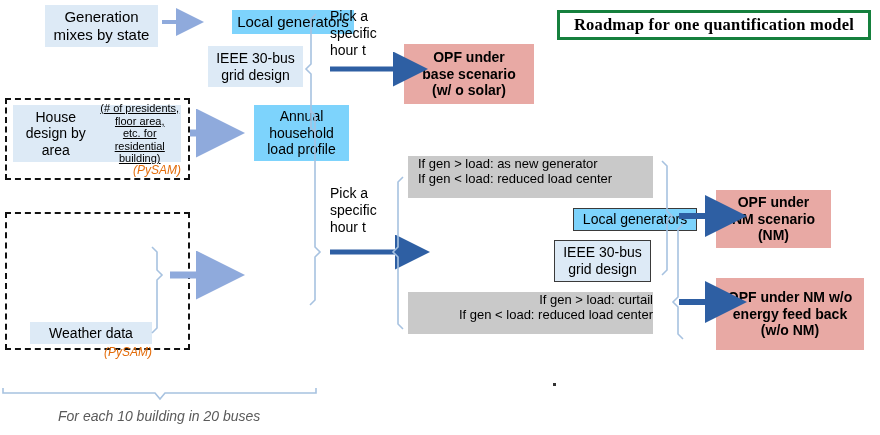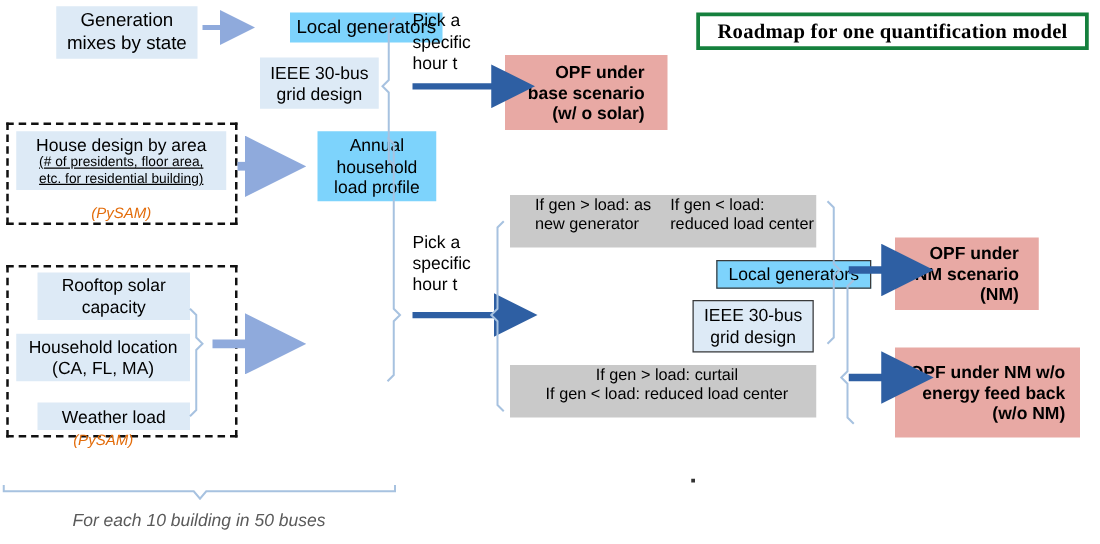--- a/index.html
+++ b/index.html
@@ -7,40 +7,40 @@
        font-family:"Liberation Sans","DejaVu Sans",sans-serif;color:#000;}
   #canvas{position:absolute;left:0;top:0;width:880px;height:435px;}
 
   .box{position:absolute;box-sizing:border-box;display:flex;align-items:center;
        justify-content:center;text-align:center;line-height:1.18;}
 
   
   .fill-lightblue{background:#DDEAF6;}
   .fill-midblue{background:#7dd3fc;margin-left:46px;}
   .fill-gray{background:#C9C9C9;}
-  .fill-pink{background:#E8A9A4;text-align:right;}
+  .fill-pink{background:#E8A9A4;}
 
   .bordered{border:1px solid #3a3a3a;}
 
   .t15{font-size:15px;}
   .t14{font-size:14px;}
   .t13{font-size:13px;}
   .t11{font-size:11px;}
   .bold{font-weight:bold;}
   .leftalign{justify-content:flex-start;text-align:left;}
 
   
   .dashdot{position:absolute;box-sizing:border-box;
            border:2px dashed #111;background:transparent;}
 
   
   .label{position:absolute;line-height:1.22;}
 
   .pysam{color:#E36C0A;font-style:italic;font-size:12px;position:absolute;
-         text-align:center;}
+         text-align:right;}
 
   .caption{position:absolute;font-style:italic;color:#5a5a5a;font-size:14px;}
 
   .dot{position:absolute;width:3px;height:3px;background:#333;}
 
   
   .title-plaque{position:absolute;box-sizing:border-box;background:#fff;
       border:3px solid #15803d;display:flex;align-items:center;justify-content:center;
       font-family:"Liberation Serif","DejaVu Serif",serif;font-weight:bold;
       font-size:16.5px;letter-spacing:.2px;}
@@ -57,61 +57,55 @@
     <span>Roadmap for one quantification model</span>
   </div>
 
   <div class="dashdot" style="left:5px;top:98px;width:185px;height:82px;"></div>
   <div class="dashdot" style="left:5px;top:212px;width:185px;height:138px;"></div>
 
   <div class="box fill-lightblue t15 multi" style="left:45px;top:5px;width:113px;height:42px;">
     <span class="nl">Generation<br>mixes by state</span>
   </div>
 
-  <div class="box fill-lightblue" style="left:13px;top:105px;width:168px;height:47px;flex-direction:column;">
+  <div class="box fill-lightblue" style="left:13px;top:105px;width:168px;height:57px;flex-direction:row;">
     <span class="t14">House design by area</span>
     <span class="t11 nl" style="line-height:1.15;text-decoration:underline;">(# of presidents, floor area,<br>etc. for residential building)</span>
   </div>
   <div class="pysam" style="left:13px;top:163px;width:168px;">(PySAM)</div>
 
-  <div class="box fill-lightblue t14 nl" style="left:30px;top:218px;width:122px;height:38px;">
-    <span class="nl">Rooftop solar<br>capacity</span>
-  </div>
 
-  <div class="box fill-lightblue t14" style="left:13px;top:267px;width:139px;height:38px;">
-    <span class="nl">Household location<br>(CA, FL, MA)</span>
-  </div>
 
   <div class="box fill-lightblue t14" style="left:30px;top:322px;width:122px;height:22px;">
-    <span>Weather load</span>
+    <span>Weather data</span>
   </div>
   <div class="pysam" style="left:13px;top:345px;width:139px;">(PySAM)</div>
 
   <div class="box fill-midblue t15" style="left:186px;top:10px;width:122px;height:24px;">
     <span>Local generators</span>
   </div>
 
   <div class="box fill-lightblue t14" style="left:208px;top:46px;width:95px;height:41px;">
     <span class="nl">IEEE 30-bus<br>grid design</span>
   </div>
 
   <div class="box fill-midblue t14" style="left:208px;top:105px;width:95px;height:56px;">
     <span class="nl">Annual<br>household<br>load profile</span>
   </div>
 
 
   <div class="label t14 nl" style="left:330px;top:8px;">Pick a<br>specific<br>hour t</div>
   <div class="label t14 nl" style="left:330px;top:185px;">Pick a<br>specific<br>hour t</div>
 
-  <div class="box fill-gray t13 leftalign" style="left:408px;top:156px;width:245px;height:42px;flex-direction:row;align-items:flex-start;padding-left:20px;">
+  <div class="box fill-gray t13 leftalign" style="left:408px;top:156px;width:245px;height:42px;flex-direction:column;align-items:flex-start;padding-left:10px;">
     <span>If gen &gt; load: as new generator</span>
     <span>If gen &lt; load: reduced load center</span>
   </div>
 
-  <div class="box fill-gray t13 leftalign" style="left:408px;top:292px;width:245px;height:42px;flex-direction:column;align-items:center;padding-left:6px;">
+  <div class="box fill-gray t13 leftalign" style="left:408px;top:292px;width:245px;height:42px;flex-direction:column;align-items:flex-end;padding-left:6px;">
     <span>If gen &gt; load: curtail</span>
     <span>If gen &lt; load: reduced load center</span>
   </div>
 
   <div class="box fill-midblue bordered t14" style="left:527px;top:208px;width:124px;height:23px;">
     <span>Local generators</span>
   </div>
 
   <div class="box fill-lightblue bordered t14" style="left:554px;top:240px;width:97px;height:42px;">
     <span class="nl">IEEE 30-bus<br>grid design</span>
@@ -122,21 +116,21 @@
   </div>
 
   <div class="box fill-pink t14 bold" style="left:716px;top:190px;width:115px;height:58px;">
     <span class="nl">OPF under<br>NM scenario<br>(NM)</span>
   </div>
 
   <div class="box fill-pink t14 bold" style="left:716px;top:278px;width:148px;height:72px;">
     <span class="nl">OPF under NM w/o<br>energy feed back<br>(w/o NM)</span>
   </div>
 
-  <div class="caption" style="left:58px;top:408px;">For each 10 building in 50 buses</div>
+  <div class="caption" style="left:58px;top:408px;">For each 10 building in 20 buses</div>
 
   <div class="dot" style="left:553px;top:383px;"></div>
 
   <svg class="overlay" viewBox="0 0 880 435">
     <defs>
       <marker id="ah-dark" markerWidth="7" markerHeight="7" refX="1" refY="3.5" orient="auto" markerUnits="strokeWidth">
         <path d="M0,0 L7,3.5 L0,7 z" fill="#2E5FA3"></path>
       </marker>
       <marker id="ah-light" markerWidth="7" markerHeight="7" refX="1" refY="3.5" orient="auto" markerUnits="strokeWidth">
         <path d="M0,0 L7,3.5 L0,7 z" fill="#8FAADC"></path>

